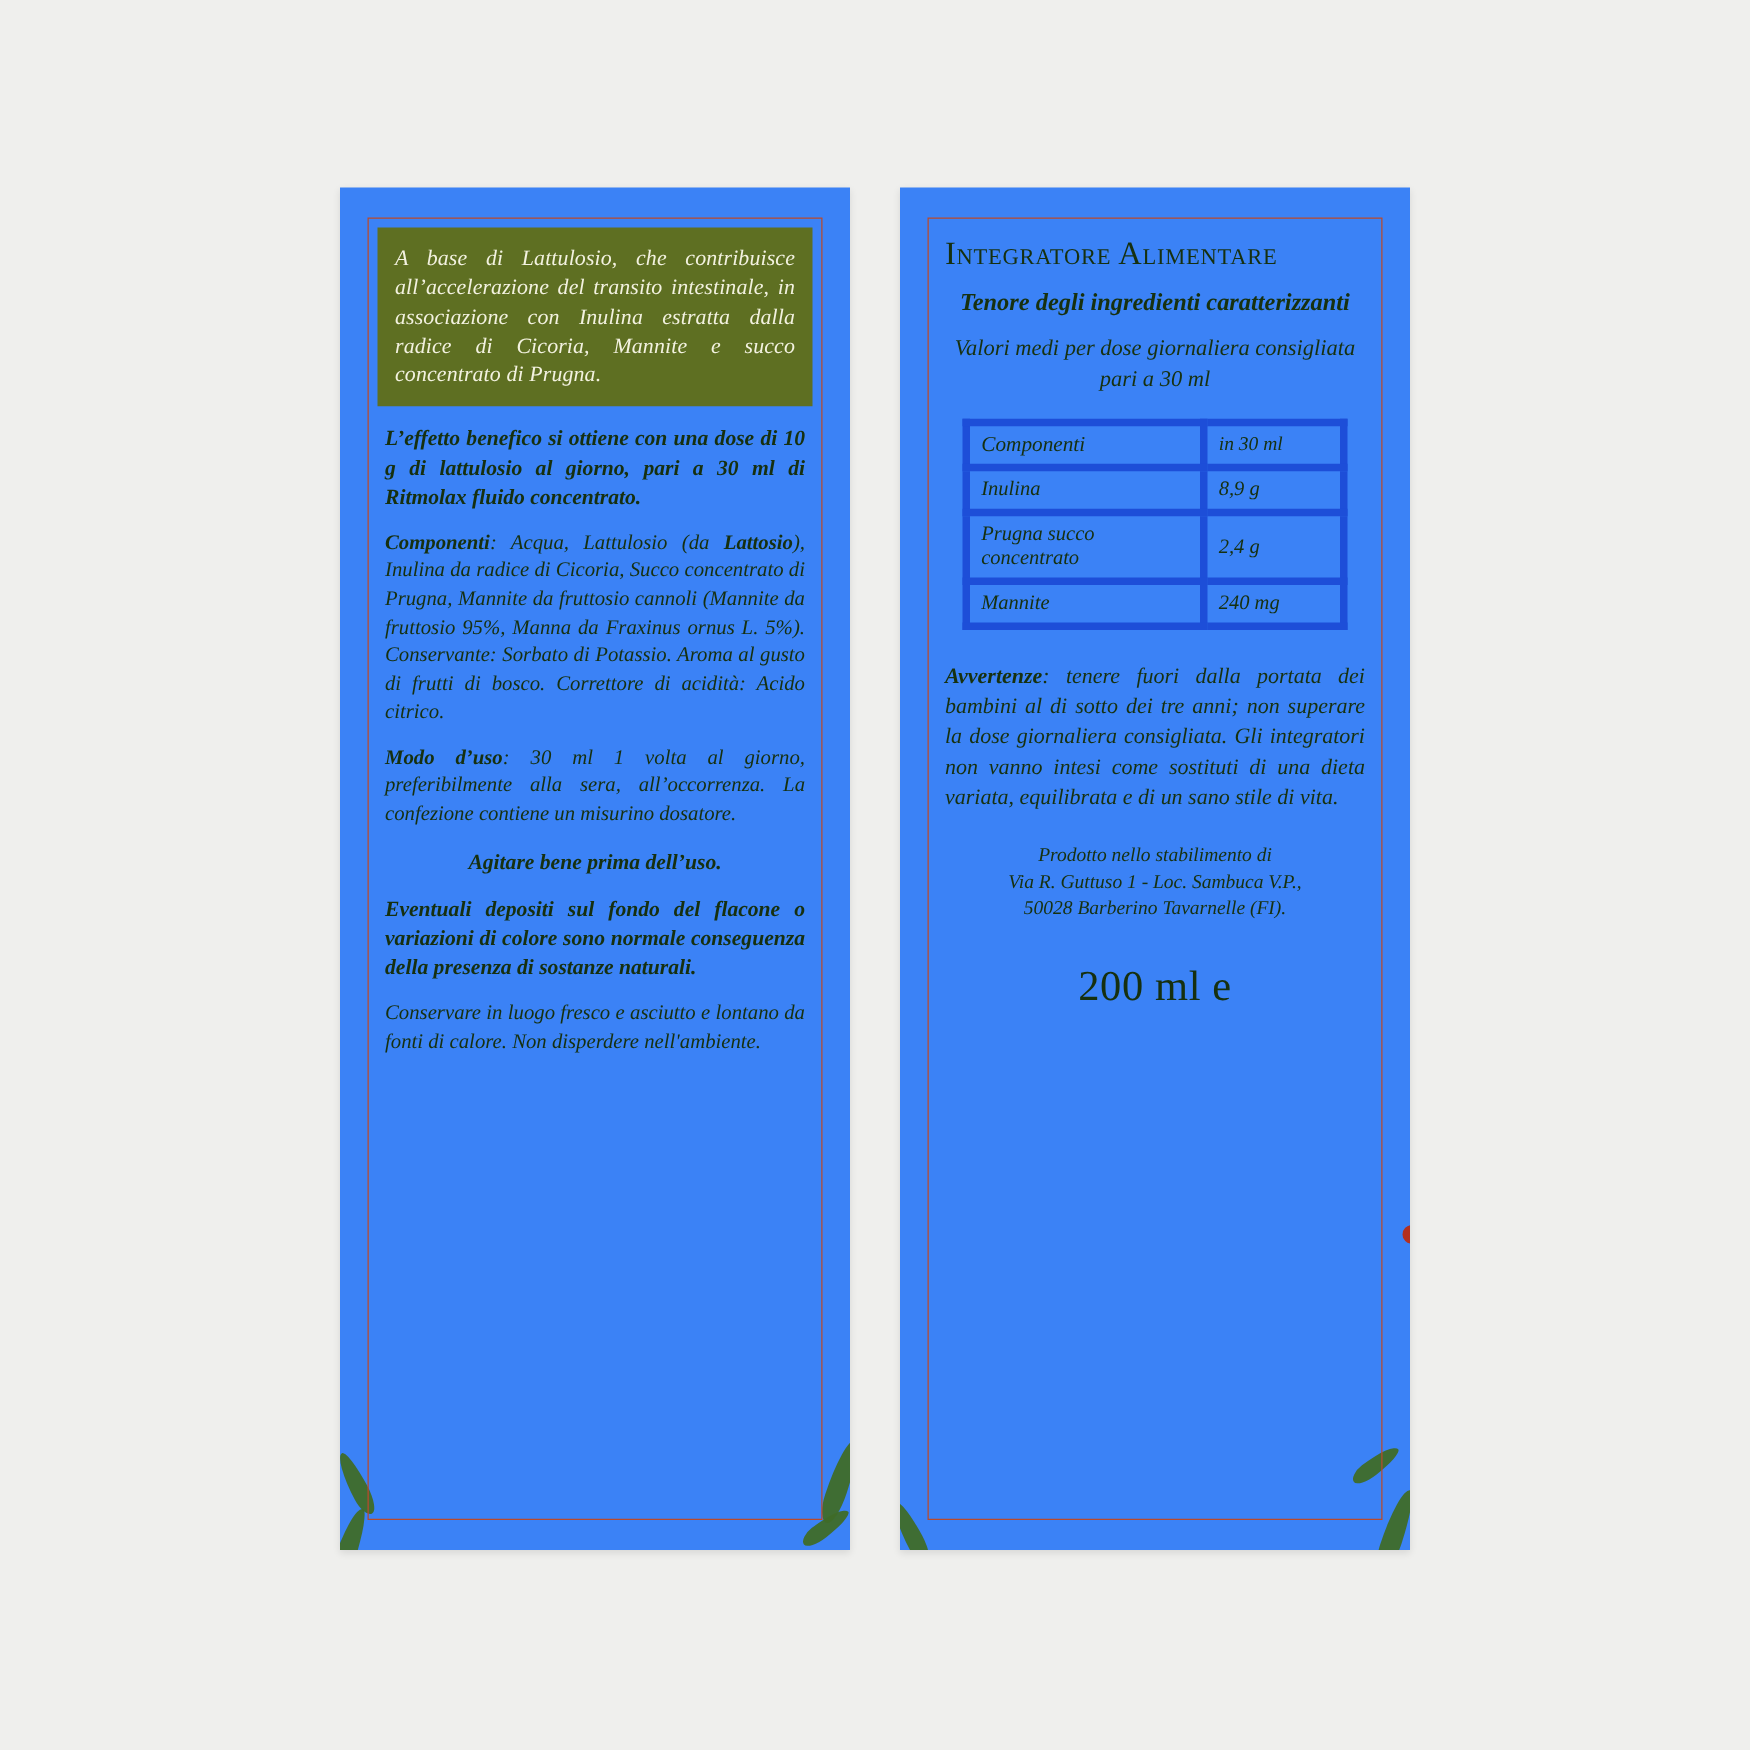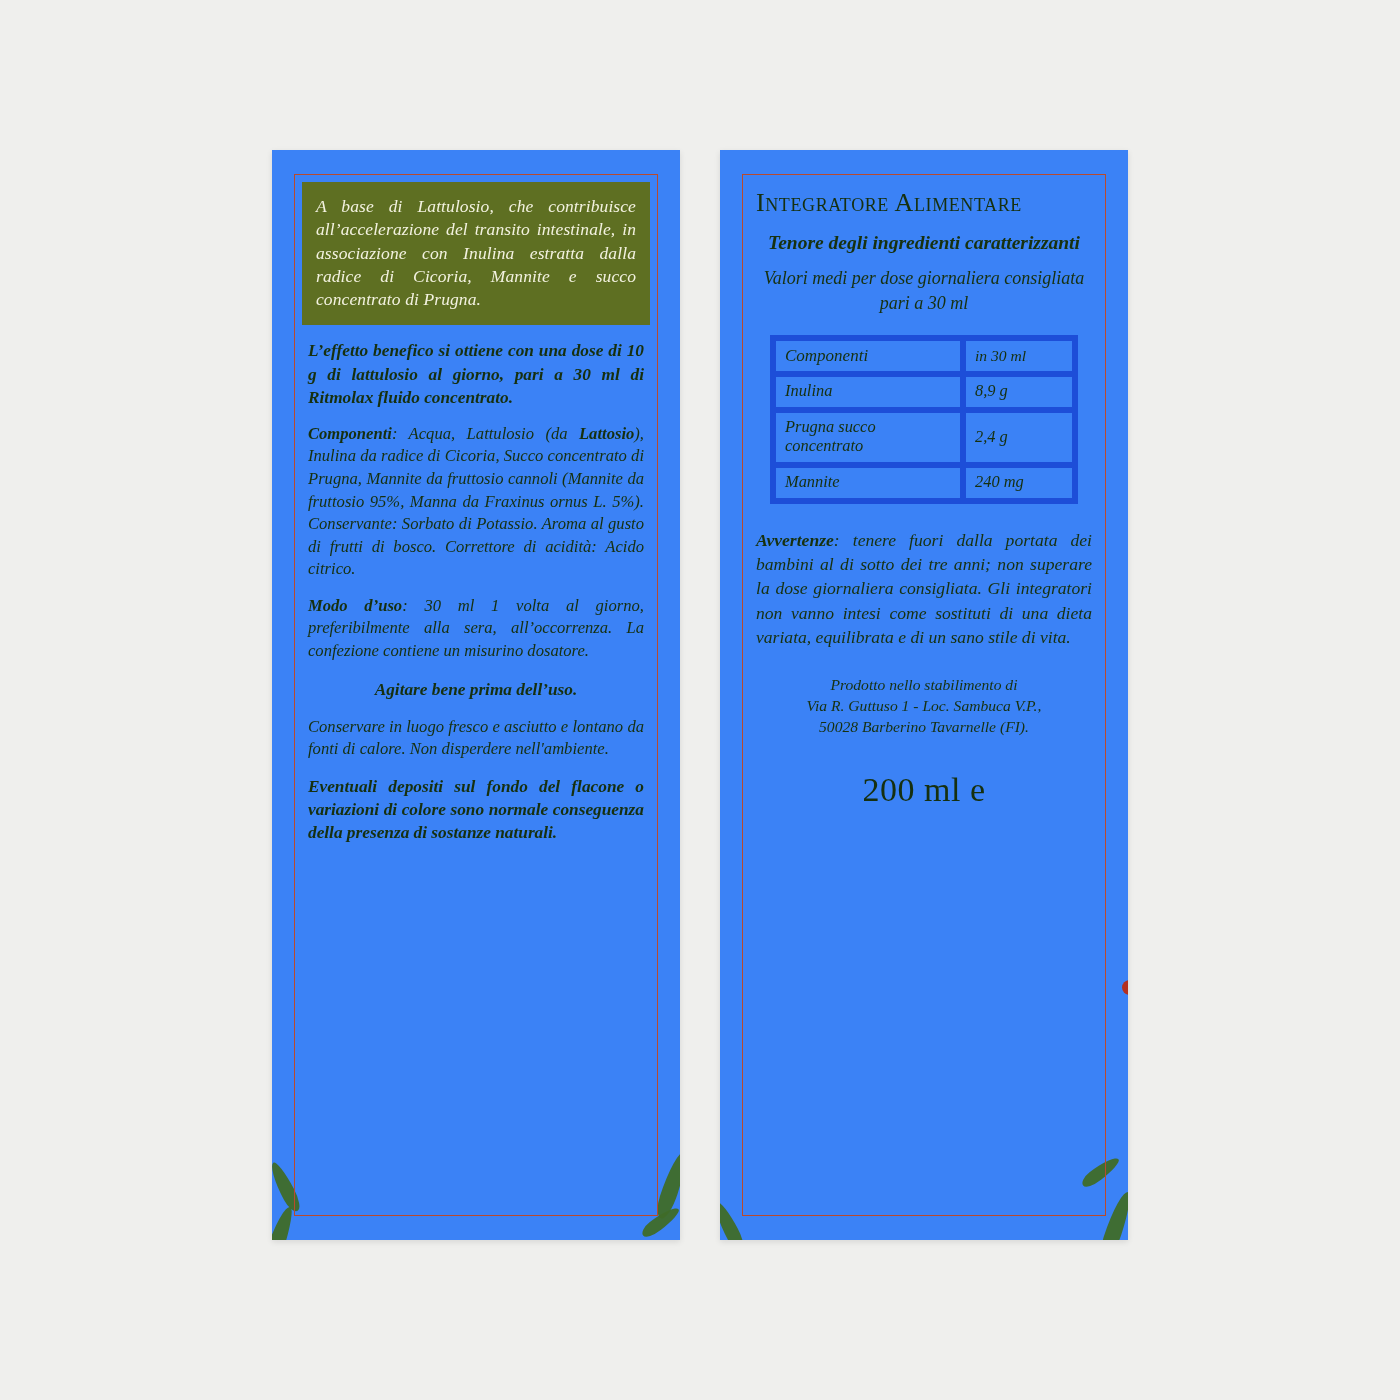--- a/index.html
+++ b/index.html
@@ -225,23 +225,23 @@
       </div>
 
       <p class="blk bold">L’effetto benefico si ottiene con una dose  di 10 g di lattulosio al giorno, pari a 30 ml di Ritmolax fluido concentrato.</p>
 
       <p class="blk small"><span class="lead">Componenti</span><span>: Acqua, Lattulosio (da <b>Lattosio</b>), Inulina da radice di Cicoria, Succo concentrato di Prugna, Mannite da fruttosio cannoli (Mannite da fruttosio 95%, Manna da Fraxinus ornus L. 5%). Conservante: Sorbato di Potassio. Aroma al gusto di frutti di bosco. Correttore di acidità: Acido citrico.</span></p>
 
       <p class="blk small"><span class="lead">Modo d’uso</span><span>: 30 ml 1 volta al giorno, preferibilmente alla sera, all’occorrenza. La confezione contiene un misurino dosatore.</span></p>
 
       <p class="blk center">Agitare bene prima dell’uso.</p>
 
+      <p class="blk bold">Eventuali depositi sul fondo del flacone o variazioni di colore sono normale conseguenza della presenza di sostanze naturali.</p>
+
       <p class="blk small">Conservare in luogo fresco e asciutto e lontano da fonti di calore. Non disperdere nell'ambiente.</p>
-
-      <p class="blk bold">Eventuali depositi sul fondo del flacone o variazioni di colore sono normale conseguenza della presenza di sostanze naturali.</p>
 
     </div>
   </div>
 
   <div class="panel" id="panel-right">
 
     <div class="leaf b" style="left:2px; top:1050px;"></div>
     <div class="leaf a" style="left:388px; top:1040px;"></div>
     <div class="leaf c" style="left:374px; top:1000px;"></div>
     <div class="berry" style="left:402px; top:830px;"></div>

